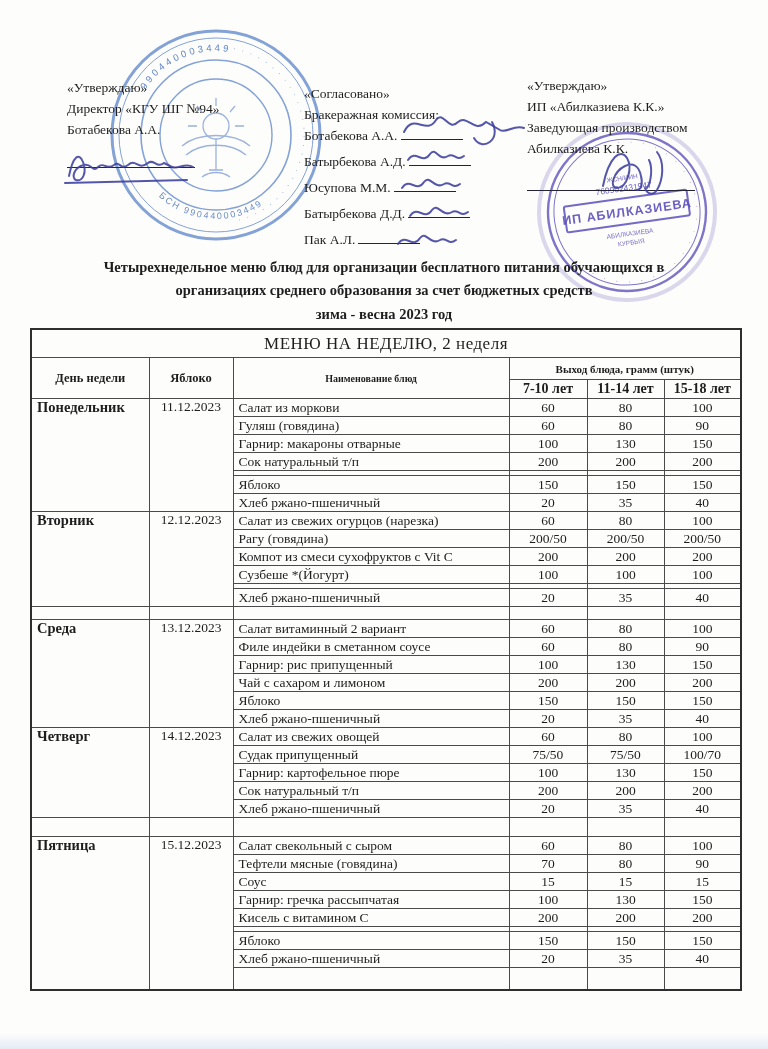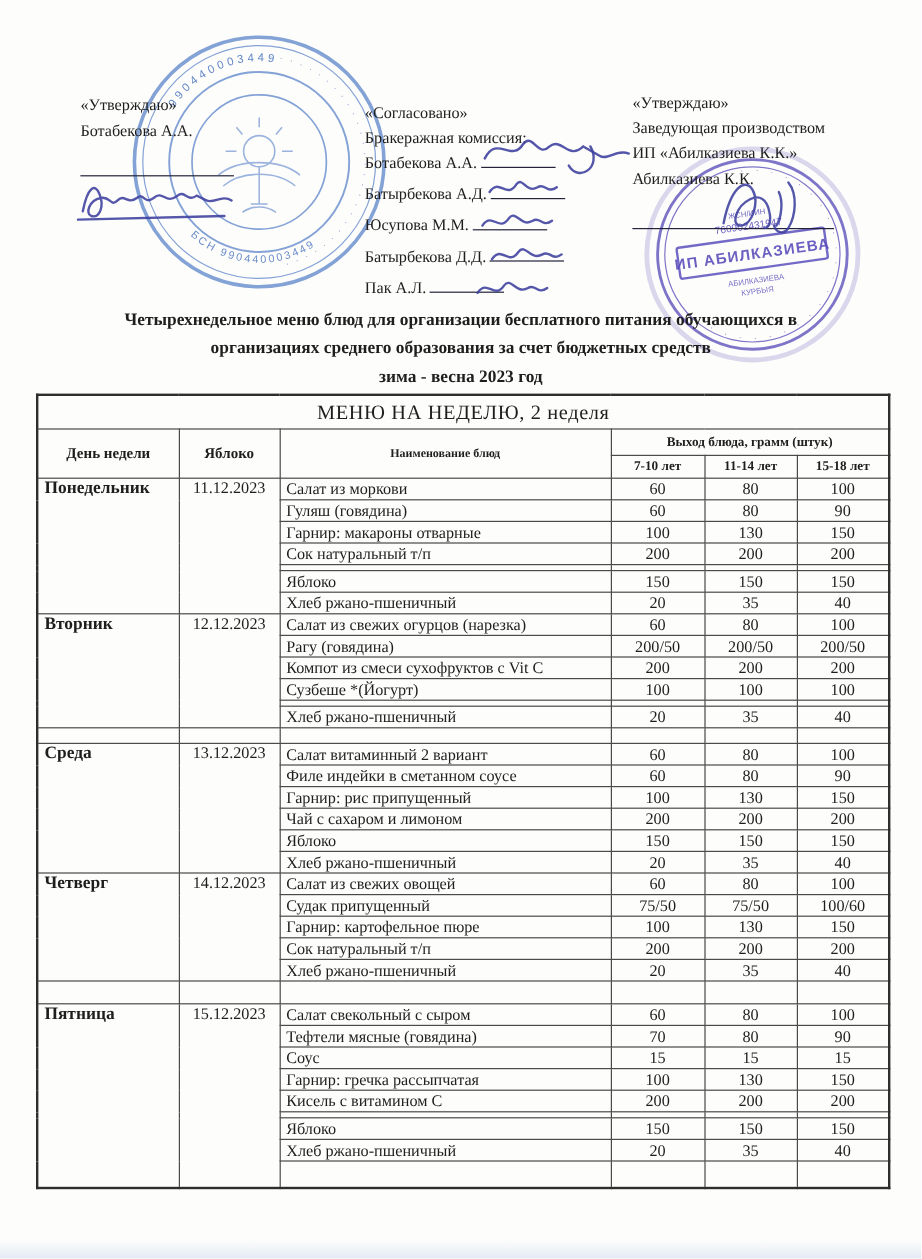--- a/index.html
+++ b/index.html
@@ -32,38 +32,39 @@
     font-weight:bold;font-size:14.5px;line-height:1.62;z-index:2;}
   
   .menu-table{position:absolute;left:30px;top:328px;width:710px;z-index:2;
     border-collapse:collapse;table-layout:fixed;border:2px solid #2e2e2e;background:transparent;}
   .menu-table td{border:1px solid #4a4a4a;padding:0 5px;overflow:hidden;white-space:nowrap;}
   .menu-title-cell{font-size:17px;text-align:center;height:27px;letter-spacing:.5px;}
   .hdr td{font-weight:bold;text-align:center;}
   .h-day,.h-date{font-size:12.5px;}
   .h-dish{font-size:10px;font-family:Liberation Serif, serif;}
   .h-out{font-size:11px;height:21px;margin-left:36px;}
-  .h-age td{font-size:11px;height:18px;}
+  .h-age td{font-size:14px;height:18px;}
   .day-cell{font-weight:bold;font-size:14.5px;vertical-align:top;padding-top:2px;margin-left:48px;}
   .date-cell{font-size:13.5px;text-align:center;vertical-align:top;padding-top:3px;}
   .dish-cell{font-size:13.5px;height:17px;line-height:17px;}
   .val-cell{font-size:13.5px;text-align:center;line-height:17px;}
   tr.day-start > td{border-top:1.6px solid #2a2a2a;}
   tr.gap-row td, tr.spacer-row td{padding:0;line-height:4px;font-size:4px;}
   
   .scan-edge{position:absolute;left:0;right:0;bottom:0;height:16px;z-index:0;
     background:linear-gradient(to bottom, rgba(210,221,240,0), rgba(204,216,238,.5));}
 </style>
 </head>
 <body>
 
 <div class="page">
 
   <div class="approval approval-left">
     <div>«Утверждаю»</div>
+    <div>Директор «КГУ ШГ №94»</div>
     <div>Ботабекова А.А.</div>
     <div class="u-line-left"></div>
     <svg class="sig sig-left" width="150" height="52" viewBox="0 0 150 52">
       <path d="M10 34 C14 14 20 10 24 20 C28 30 24 40 17 38 C12 36 15 25 25 23 C33 21 33 31 39 25 C45 19 47 29 55 23 C61 18 61 29 69 23 C77 16 79 29 89 21 C95 16 97 27 105 21 L113 25 C119 28 126 20 134 25"></path>
       <path d="M6 41 L128 38" stroke-width="1.6"></path>
     </svg>
   </div>
 
   <div class="approval approval-mid">
     <div>«Согласовано»</div>
@@ -78,22 +79,22 @@
       <path d="M136 12 C146 30 126 42 118 28"></path>
       <path d="M52 50 C60 38 66 56 74 44 C80 36 82 52 92 46 C98 42 100 52 108 46"></path>
       <path d="M46 78 C54 66 60 84 68 72 C74 64 78 80 88 74 C94 70 96 80 104 74"></path>
       <path d="M54 106 C62 94 68 112 76 100 C82 92 86 108 96 102 C102 98 104 108 112 102"></path>
       <path d="M42 134 C50 122 56 140 64 128 C70 120 74 136 84 130 C90 126 92 136 100 130"></path>
     </svg>
   </div>
 
   <div class="approval approval-right">
     <div>«Утверждаю»</div>
+    <div>ИП «Абилказиева К.К.»</div>
     <div>Заведующая производством</div>
-    <div>ИП «Абилказиева К.К.»</div>
     <div>Абилказиева К.К.</div>
     <div class="u-line-right"></div>
     <svg class="sig sig-right" width="130" height="60" viewBox="0 0 130 60">
       <path d="M28 46 C34 16 46 8 52 18 C58 28 52 48 42 48 C34 48 38 32 50 26 C58 22 64 26 66 36 C68 44 66 50 62 50"></path>
       <path d="M74 20 C78 28 76 42 72 48"></path>
       <path d="M82 12 C90 22 88 40 82 50 C78 56 72 54 70 48"></path>
     </svg>
   </div>
 
   <svg id="stamp-school" class="stamp" width="222" height="222" viewBox="0 0 222 222">
@@ -312,21 +313,21 @@
           <td class="date-cell" rowspan="5">14.12.2023</td>
           <td class="dish-cell">Салат из свежих овощей</td>
           <td class="val-cell">60</td>
           <td class="val-cell">80</td>
           <td class="val-cell">100</td>
         </tr>
         <tr style="height: 17px;">
           <td class="dish-cell">Судак припущенный</td>
           <td class="val-cell">75/50</td>
           <td class="val-cell">75/50</td>
-          <td class="val-cell">100/60</td>
+          <td class="val-cell">100/70</td>
         </tr>
         <tr style="height: 17px;">
           <td class="dish-cell">Гарнир:  картофельное пюре</td>
           <td class="val-cell">100</td>
           <td class="val-cell">130</td>
           <td class="val-cell">150</td>
         </tr>
         <tr style="height: 17px;">
           <td class="dish-cell">Сок натуральный т/п</td>
           <td class="val-cell">200</td>

